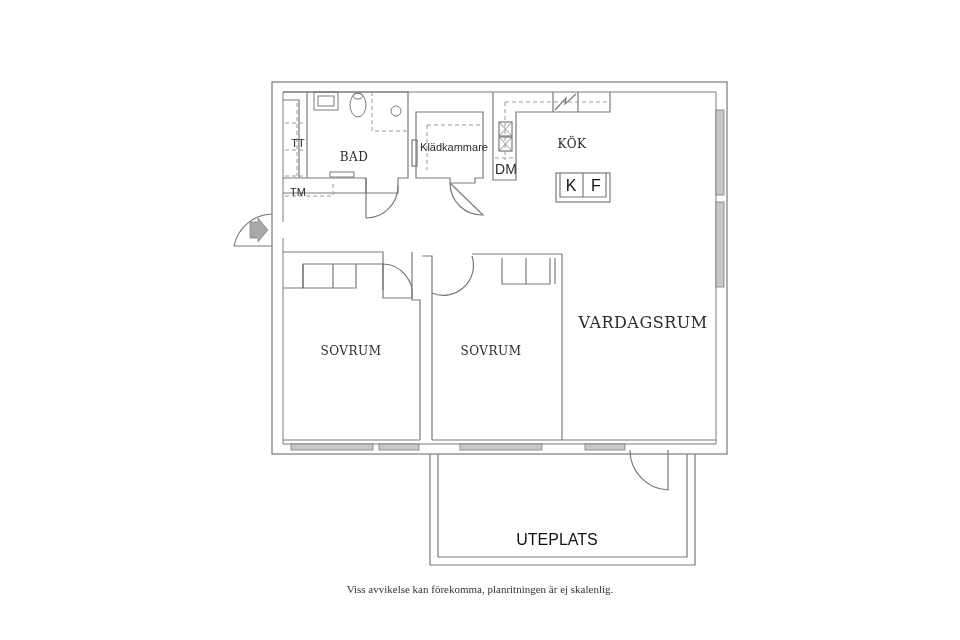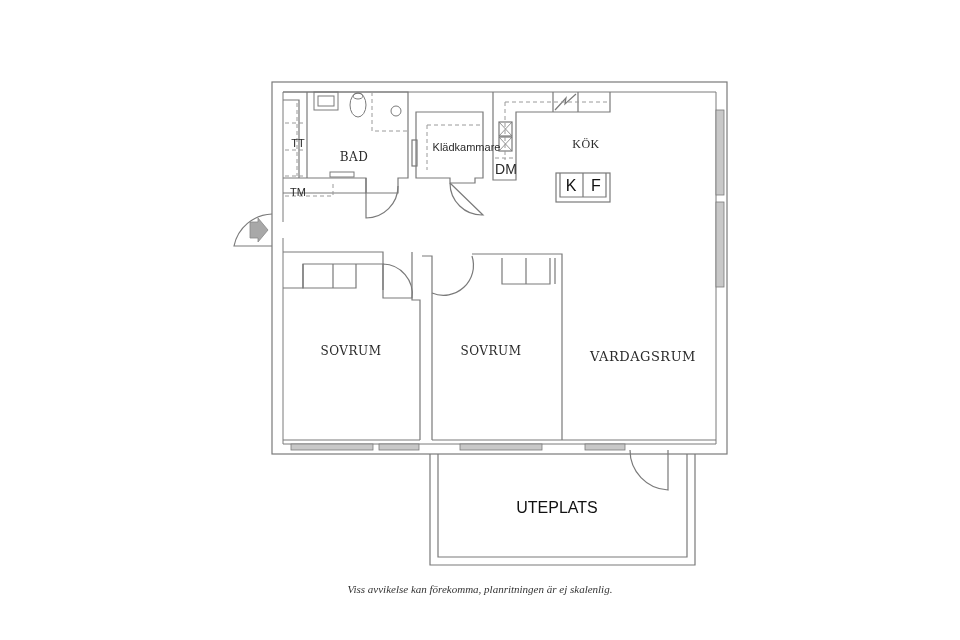--- a/index.html
+++ b/index.html
@@ -1,21 +1,21 @@
 <!DOCTYPE html>
 <html><head>
 <meta charset="utf-8">
 <style>
   html,body{margin:0;padding:0;background:#fff;}
   body{width:960px;height:640px;position:relative;overflow:hidden;font-family:"Liberation Sans",sans-serif;}
   svg{position:absolute;left:0;top:0;}
   .lbl{position:absolute;color:#2a2a2a;white-space:nowrap;transform:translate(-50%,-50%);}
   .serif{font-family:"DejaVu Serif","Liberation Serif",serif;letter-spacing:0.5px;}
   .sans{font-family:"Liberation Sans",sans-serif;}
-  .footer{position:absolute;left:480px;top:589px;transform:translate(-50%,-50%);font-family:"Liberation Serif",serif;font-style:italic;font-size:11px;color:#333;white-space:nowrap;}
+  .footer{position:absolute;left:480px;top:589px;transform:translate(-50%,-50%);font-family:"Liberation Serif",serif;font-size:11px;color:#333;white-space:nowrap;}
 </style>
 </head>
 <body>
 
 <svg width="960" height="640" viewBox="0 0 960 640">
   <g fill="none" stroke="#7a7a7a" stroke-width="1.2">
 
     <rect x="272" y="82" width="455" height="372"></rect>
     <path d="M283 92 L283 222 M283 238 L283 444 L716 444 L716 92 L283 92" stroke-width="1"></path>
 
@@ -81,26 +81,26 @@
     <rect x="460" y="444" width="82" height="6"></rect>
     <rect x="585" y="444" width="40" height="6"></rect>
     <rect x="716" y="110" width="8" height="85"></rect>
     <rect x="716" y="202" width="8" height="85"></rect>
   </g>
 
   <path d="M250 222 L258 222 L258 218 L268 230 L258 242 L258 238 L250 238 Z" fill="#a8a8a8" stroke="#888" stroke-width="0.8"></path>
 </svg>
 
 <div class="lbl serif" style="left:354px;top:157px;font-size:12px;">BAD</div>
-<div class="lbl sans" style="left:454px;top:147px;font-size:11px;padding-left:25px;">Klädkammare</div>
-<div class="lbl serif" style="left:586px;top:144px;font-size:12px;font-family:Liberation Serif, serif;">KÖK</div>
+<div class="lbl sans" style="left:454px;top:147px;font-size:11px;">Klädkammare</div>
+<div class="lbl serif" style="left:572px;top:144px;font-size:12px;">KÖK</div>
 <div class="lbl serif" style="left:351px;top:351px;font-size:12px;">SOVRUM</div>
 <div class="lbl serif" style="left:491px;top:351px;font-size:12px;">SOVRUM</div>
-<div class="lbl serif" style="left:643px;top:322px;font-size:13px;margin-top:34px;">VARDAGSRUM</div>
-<div class="lbl sans" style="left:557px;top:508px;font-size:16px;color:#111;">UTEPLATS</div>
+<div class="lbl serif" style="left:643px;top:322px;font-size:16px;">VARDAGSRUM</div>
+<div class="lbl sans" style="left:557px;top:540px;font-size:16px;color:#111;">UTEPLATS</div>
 
 <div class="lbl sans" style="left:298px;top:143px;font-size:11px;">TT</div>
 <div class="lbl sans" style="left:298px;top:156px;font-size:11px;margin-top:36px;">TM</div>
 <div class="lbl sans" style="left:506px;top:169px;font-size:14px;">DM</div>
 <div class="lbl sans" style="left:571px;top:186px;font-size:16px;color:#111;">K</div>
 <div class="lbl sans" style="left:596px;top:186px;font-size:16px;color:#111;">F</div>
 
 <div class="footer">Viss avvikelse kan förekomma, planritningen är ej skalenlig.</div>
 
 </body></html>

